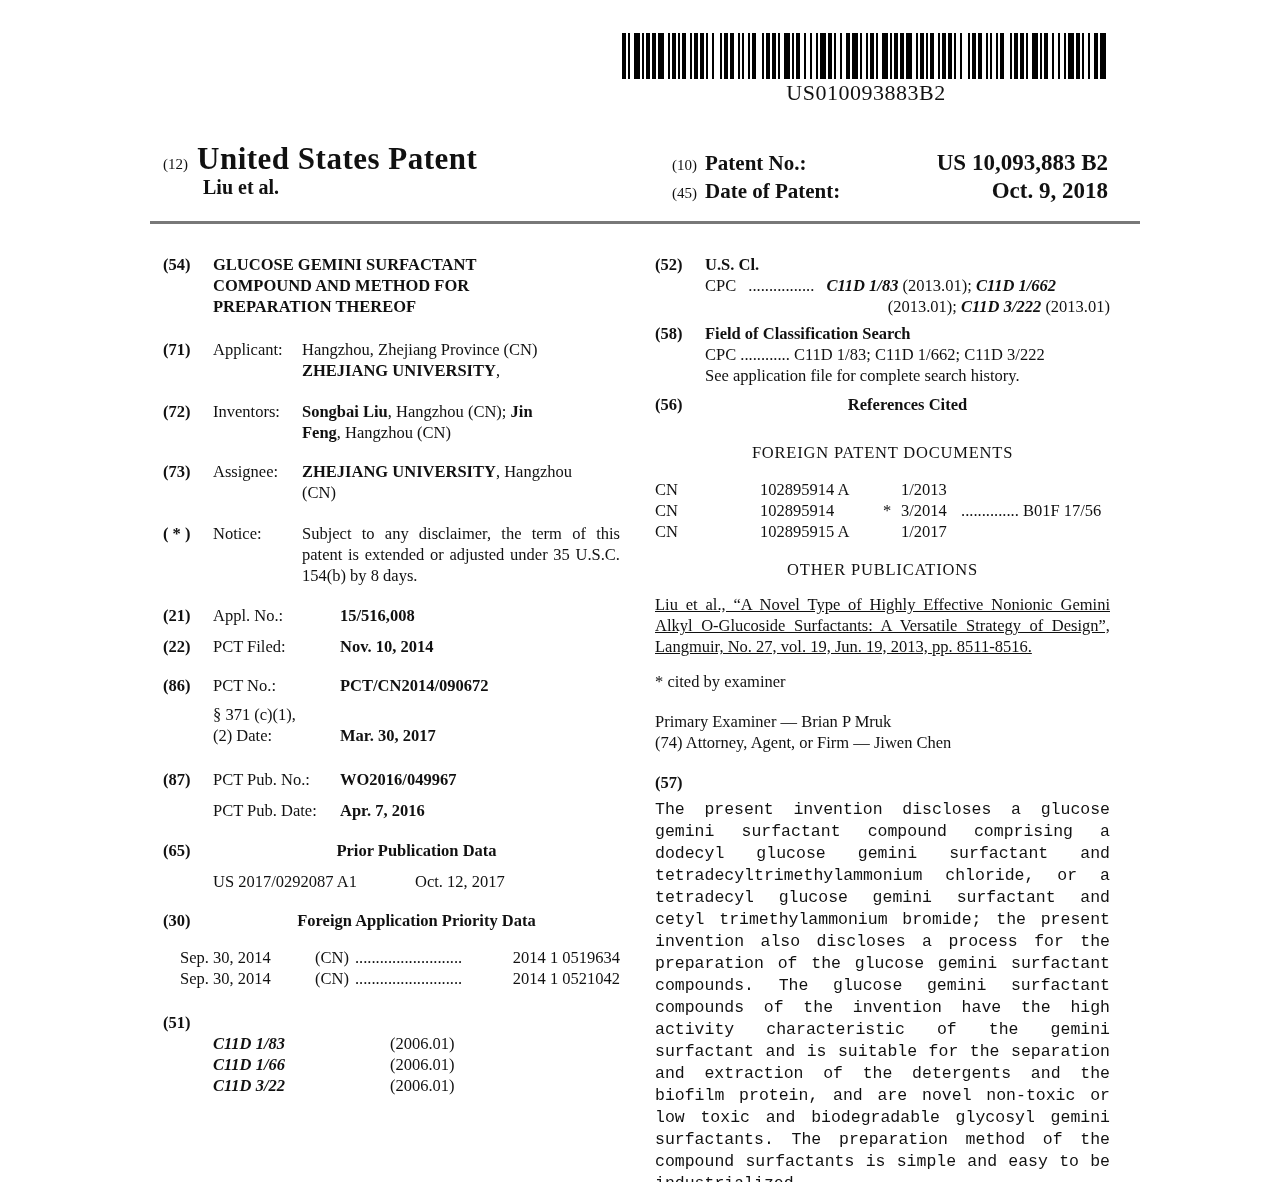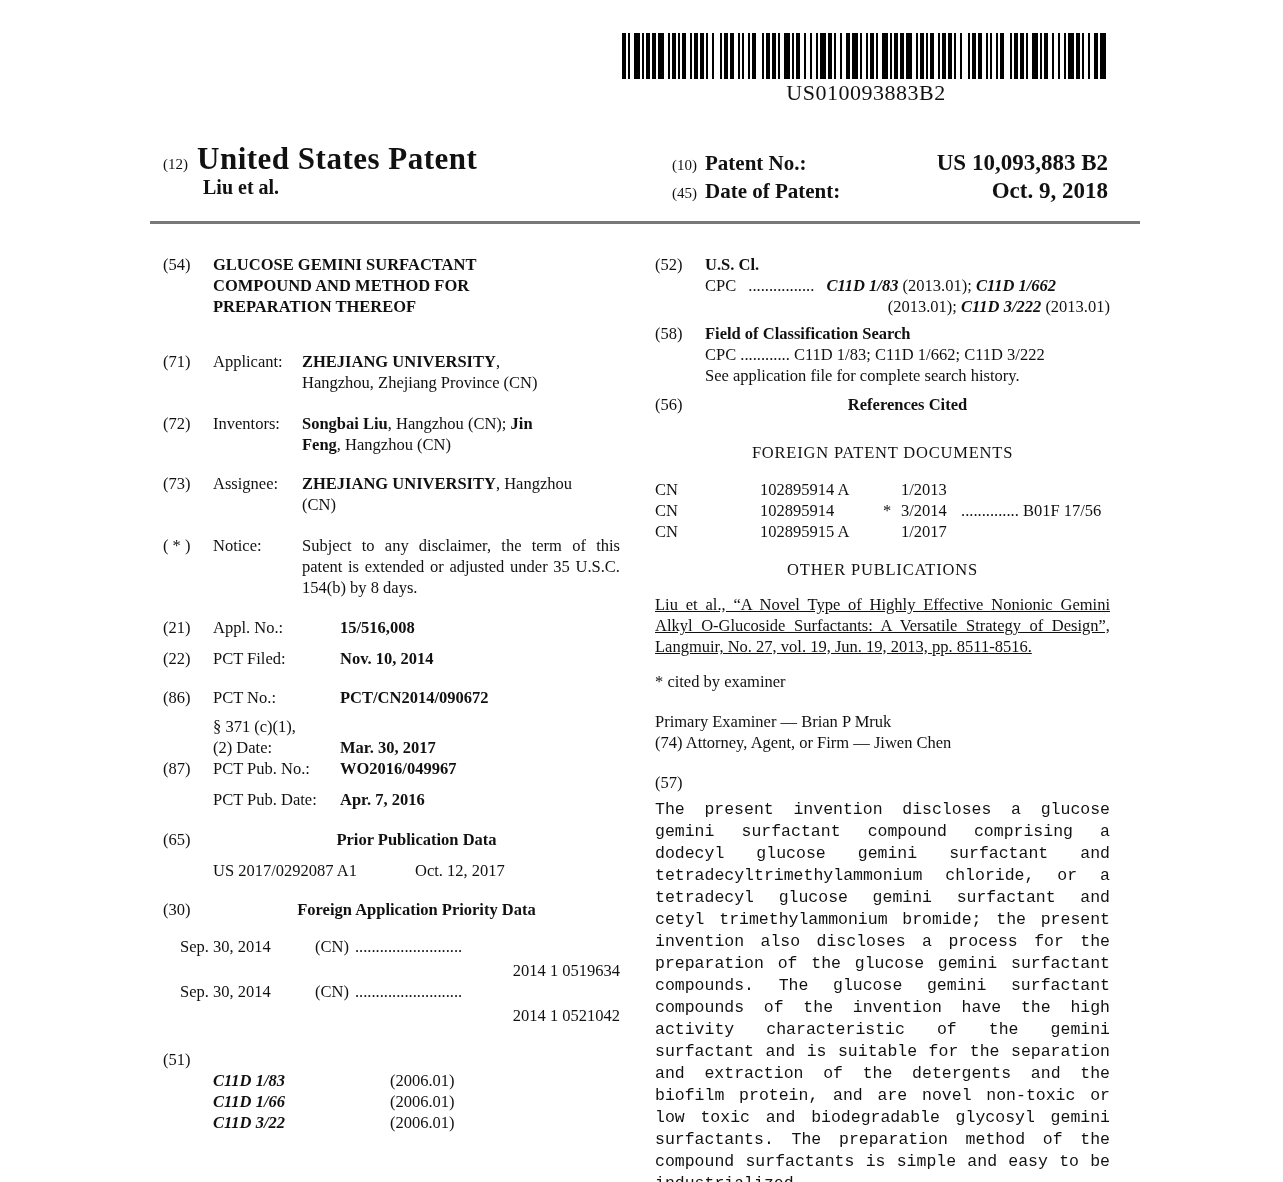--- a/index.html
+++ b/index.html
@@ -39,39 +39,39 @@
   .h-val { margin-left:auto; font-size:23px; font-weight:bold; }
 
   .rule { height:3px; background:#787878; margin:13px 143px 0 150px; }
 
   
   .columns { display:flex; padding:30px 173px 0 163px; gap:35px; }
   .col { width:457px; }
   .col-right { width:455px; }
 
   .sec { display:flex; }
-  .num { width:50px; flex-shrink:0; }
+  .num { width:50px; flex-shrink:0;font-weight:bold; }
   .content { flex:1; min-width:0; }
 
   .party { display:flex; }
   .plabel { width:89px; flex-shrink:0; }
   .pvalue { flex:1; min-width:0; }
 
   .app-row { display:flex; }
   .applabel { width:127px; flex-shrink:0; }
 
   .title-text { max-width:330px; font-weight:bold; }
   .notice-text { text-align:justify; }
 
   .pubdata-line { display:grid; grid-template-columns:202px auto; margin-left:50px; }
   .prio-row { display:flex; margin-left:17px; }
   .prio-date { width:135px; flex-shrink:0; }
   .prio-country { flex-shrink:0; }
   .prio-dots { margin:0 6px; overflow:hidden; white-space:nowrap; }
-  .prio-num { margin-left:auto; white-space:nowrap;margin-top:24px; }
+  .prio-num { margin-left:auto; white-space:nowrap; }
 
   .intcl-row { display:grid; grid-template-columns:177px auto; margin-left:50px; }
 
   .cpc-l2 { text-align:right; }
 
   .ref-row { display:grid; grid-template-columns:105px 123px 18px 60px 1fr; }
   .spread { letter-spacing:0.8px; }
 
   .abstract-text { text-align:justify; line-height:22px;font-family:Liberation Mono, monospace; }
   .pub-text { text-align:justify;text-decoration:underline; }
@@ -274,27 +274,27 @@
 
     <div class="col">
 
       <div class="sec">
         <span class="num">(54)</span>
         <div class="content">
           <div class="title-text">GLUCOSE GEMINI SURFACTANT COMPOUND AND METHOD FOR PREPARATION THEREOF</div>
         </div>
       </div>
 
-      <div class="sec" style="margin-top:34px">
+      <div class="sec" style="margin-top:22px">
         <span class="num">(71)</span>
         <div class="content party">
           <span class="plabel">Applicant:</span>
           <div class="pvalue">
+            <div>Hangzhou, Zhejiang Province (CN)</div>
             <div><span class="bold">ZHEJIANG UNIVERSITY</span><span>,</span></div>
-            <div>Hangzhou, Zhejiang Province (CN)</div>
           </div>
         </div>
       </div>
 
       <div class="sec" style="margin-top:20px">
         <span class="num">(72)</span>
         <div class="content party">
           <span class="plabel">Inventors:</span>
           <div class="pvalue">
             <div><span class="bold">Songbai Liu</span><span>, Hangzhou (CN); </span><span class="bold">Jin</span></div>
@@ -346,21 +346,21 @@
             <span class="bold">PCT/CN2014/090672</span>
           </div>
           <div style="margin-top:8px">§ 371 (c)(1),</div>
           <div class="app-row">
             <span class="applabel">(2) Date:</span>
             <span class="bold">Mar. 30, 2017</span>
           </div>
         </div>
       </div>
 
-      <div class="sec" style="">
+      <div class="sec" style="margin-top:23px">
         <span class="num">(87)</span>
         <div class="content">
           <div class="app-row">
             <span class="applabel">PCT Pub. No.:</span>
             <span class="bold">WO2016/049967</span>
           </div>
           <div class="app-row" style="margin-top:10px">
             <span class="applabel">PCT Pub. Date:</span>
             <span class="bold">Apr. 7, 2016</span>
           </div>

